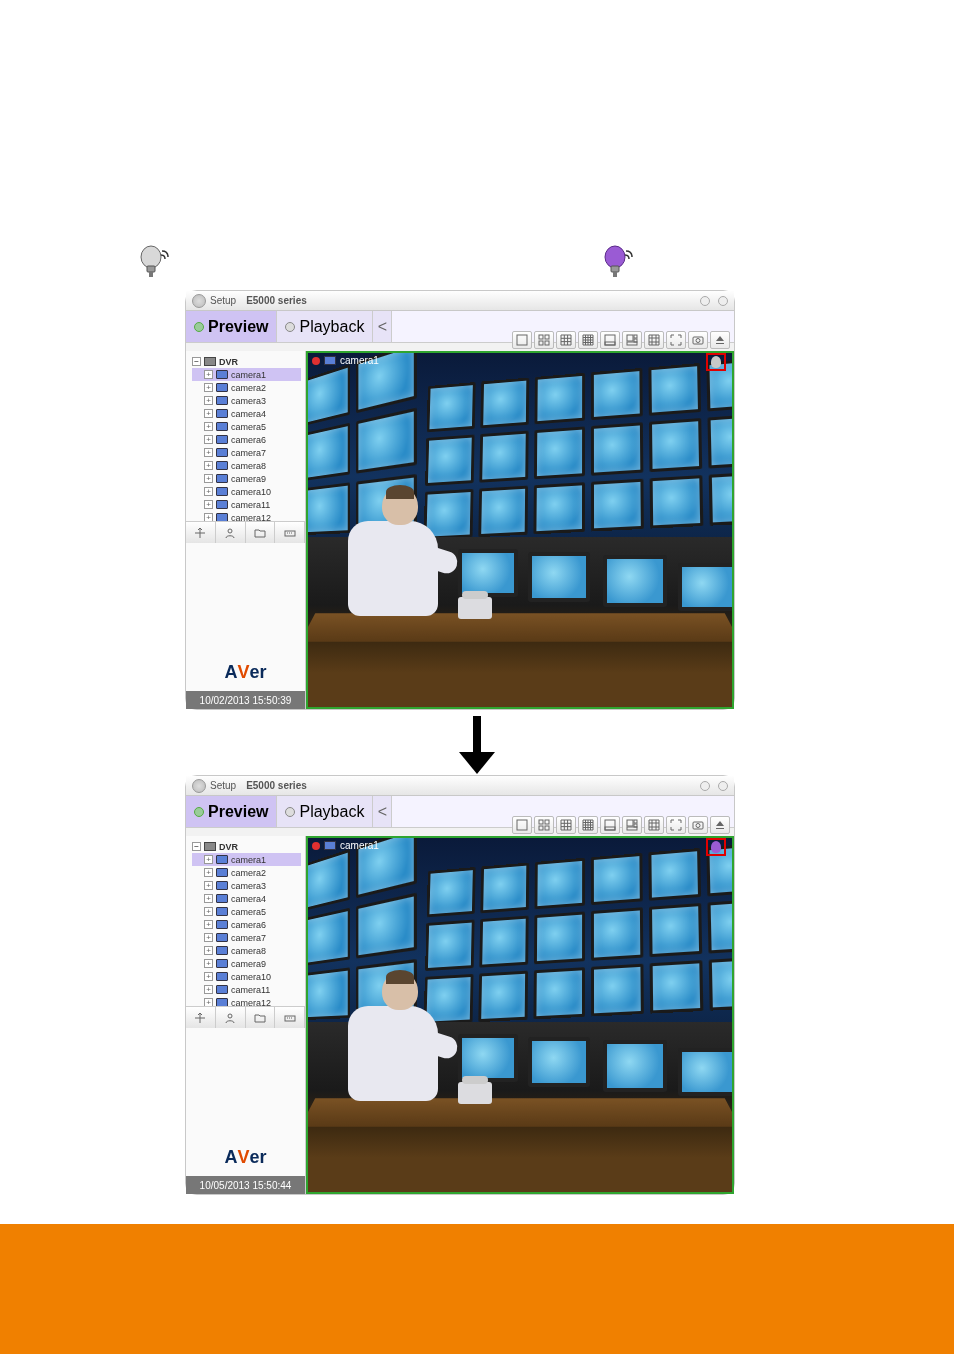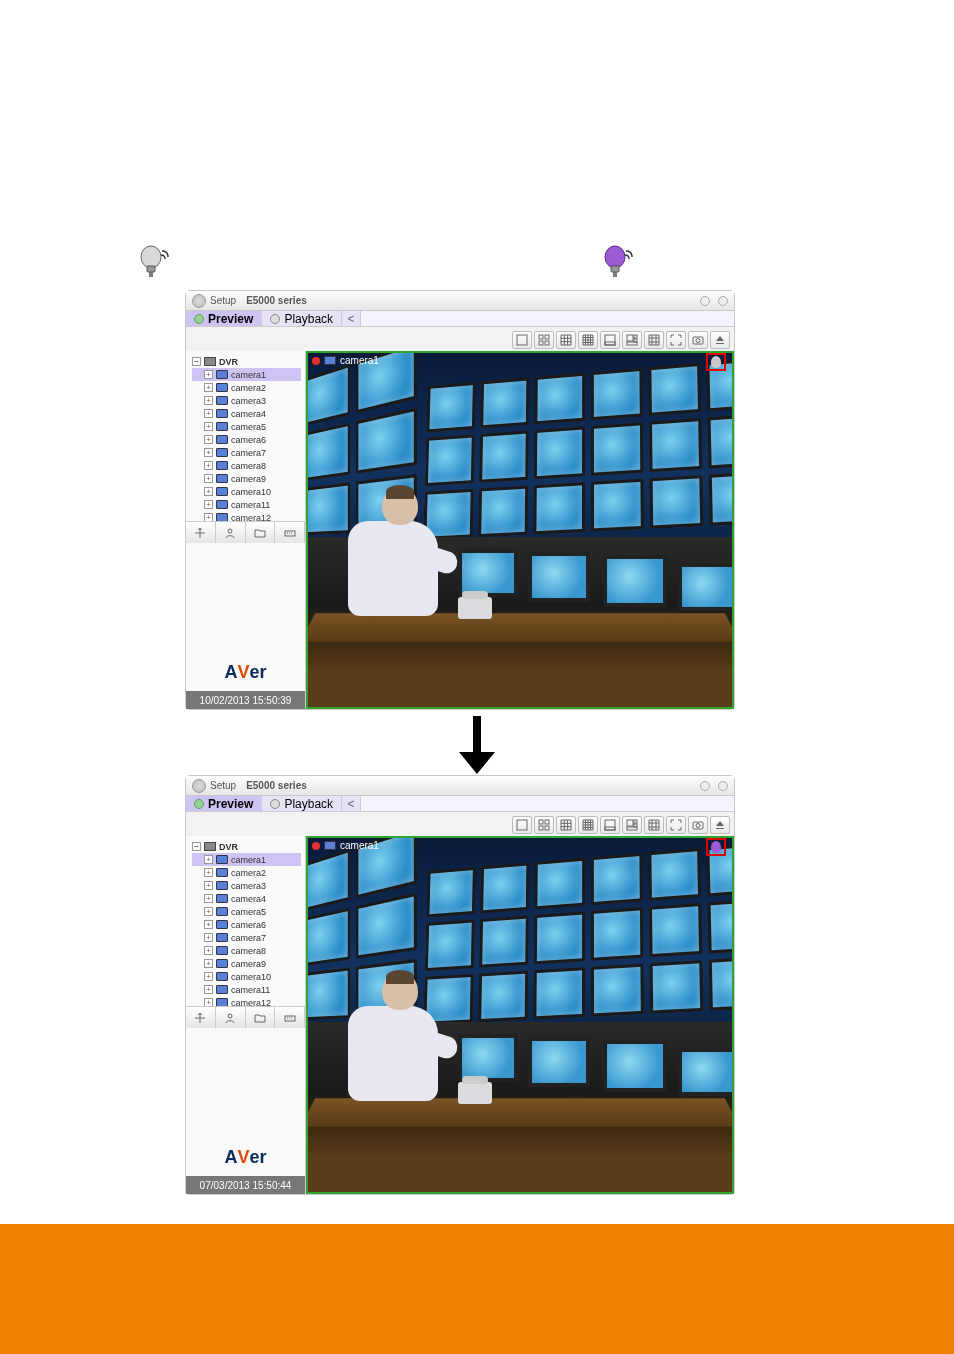--- a/index.html
+++ b/index.html
@@ -4,26 +4,26 @@
 <style>
   * { box-sizing: border-box; margin: 0; padding: 0; }
   body { width: 954px; margin: 0 auto; font-family: Arial, sans-serif; background: #fff; }
   .page { position: relative; width: 954px; height: 1354px; }
 
   
   .bulb-icon { position: absolute; width: 32px; height: 36px; }
   .bulb-icon svg { width: 100%; height: 100%; }
 
   
-  .shot { position: absolute; width: 550px; height: 420px; left: 185px; background: #f2f2f2; border: 1px solid #c8c8c8; border-radius: 5px; }
+  .shot { position: absolute; width: 550px; height: 420px; left: 185px; background: #f2f2f2; border: 1px solid #c8c8c8; border-radius: 12px; }
   .shot .titlebar { height: 20px; background: linear-gradient(#fefefe,#e6e6e6); border-bottom: 1px solid #c8c8c8; display: flex; align-items: center; padding: 0 6px; font-size: 10px; color: #555; }
   .shot .titlebar .gear { width: 14px; height: 14px; border: 1px solid #999; border-radius: 50%; margin-right: 4px; background: radial-gradient(#ddd,#bbb); }
   .shot .titlebar .title-right { margin-left: auto; display: flex; gap: 8px; }
   .shot .titlebar .title-right span { width: 10px; height: 10px; border: 1px solid #aaa; border-radius: 50%; background: #eee; }
-  .shot .tabs { height: 16px; background: #f5f3ff; border-bottom: 1px solid #ccc; display: flex; align-items: stretch; font-size: 12px; }
+  .shot .tabs { height: 32px; background: #f5f3ff; border-bottom: 1px solid #ccc; display: flex; align-items: stretch; font-size: 16px; }
   .shot .tab { display: flex; align-items: center; padding: 0 8px; border-right: 1px solid #ccc; background: #e7e3f7; gap: 4px; }
   .shot .tab.active { background: #cfc3f3; font-weight: bold; }
   .shot .tab .eye { width: 10px; height: 10px; border-radius: 50%; border: 1px solid #5a4; background: #9c9; }
   .shot .tab .pb { width: 10px; height: 10px; border-radius: 50%; border: 1px solid #888; background: #ddd; }
   .shot .tab .collapse { width: 10px; text-align: center; color: #666; }
   .shot .toolbar { position: absolute; top: 40px; right: 4px; display: flex; gap: 2px; }
   .shot .toolbar .tbtn { width: 20px; height: 18px; background: linear-gradient(#fff,#e9e9e9); border: 1px solid #bbb; border-radius: 2px; display: flex; align-items: center; justify-content: center; }
   .shot .toolbar .tbtn svg { width: 12px; height: 12px; }
 
   .shot .body { position: absolute; top: 60px; left: 0; right: 0; bottom: 0; display: flex; }
@@ -538,21 +538,21 @@
                 <path d="M3 6h1 M5 6h1 M7 6h1" stroke="#666"></path>
               </svg>
             </div>
         </div>
         <div class="logo">
           <span>A</span>
             <span class="v">V</span>
             <span>er</span>
         </div>
         <div class="timebar">
-            <span>07/03/2013 15:50:44</span>
+            <span>10/05/2013 15:50:44</span>
           </div>
       </div>
 
       <div class="viewer">
         <div class="room">
           <div class="mon-grid wallB">
               <div class="mon"></div>
               <div class="mon"></div>
               <div class="mon"></div>
               <div class="mon"></div>

